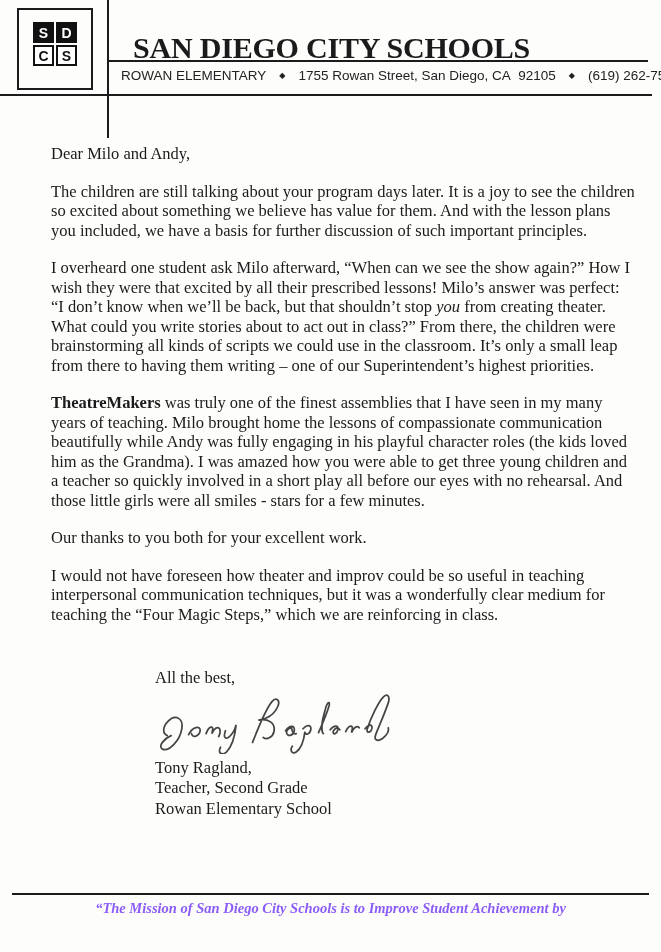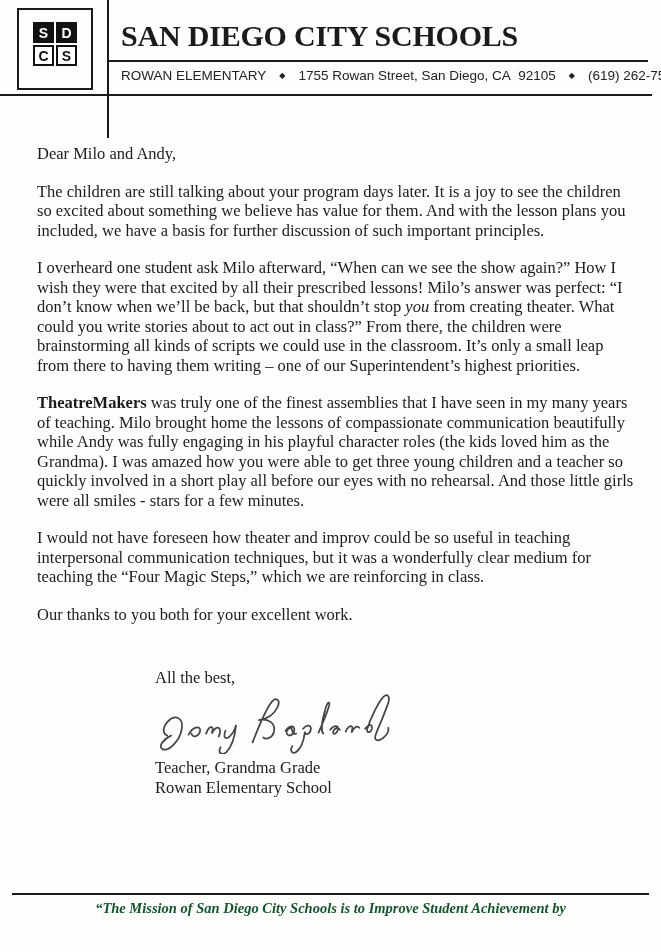--- a/index.html
+++ b/index.html
@@ -34,21 +34,21 @@
     font-weight:bold; font-size:14px; line-height:1;
   }
   .tile.dark  { background:#111; color:#fff; }
   .tile.light { background:#fff; color:#111; border:2px solid #111; }
 
   .vrule {
     position:absolute; left:107px; top:0;
     width:2px; height:138px; background:#1b1b1b;
   }
   .title {
-    position:absolute; left:121px; top:19px; margin:0;
+    position:absolute; left:121px; top:19px; margin:12px;
     font-size:30px; font-weight:bold; letter-spacing:-0.2px;
     white-space:nowrap;
   }
   .rule-under-title {
     position:absolute; left:107px; top:60px;
     width:541px; height:2px; background:#1b1b1b;
   }
   .addr {
     position:absolute; left:121px; top:68px;
     font-family:"Liberation Sans", sans-serif;
@@ -60,39 +60,39 @@
     width:652px; height:2px; background:#1b1b1b;
   }
 
   
   .letter-body {
     position:absolute; left:35px; top:144px;
     width:600px;
     font-size:16.5px; line-height:19.5px;
     text-align:left;
   }
-  .letter-body p { margin:0 0 18px 2px; }
+  .letter-body p { margin:0 0 18px 16px; }
   .letter-body em { font-style:italic; }
   .letter-body strong { font-weight:bold;font-family:Liberation Serif, serif; }
 
   .closing-block { margin-left:120px; margin-top:44px; }
   .closing-block p { margin:0; }
   .signature-svg { display:block; margin:2px 0 4px -8px; }
   .sig-line { line-height:20.5px; }
 
   
   .footer {
     position:absolute; left:0; top:893px;
     width:661px; text-align:center;
   }
   .frule { margin:0 auto; width:637px; height:2px; background:#1b1b1b; }
   .fline {
     margin:5px 0 0 0;
     font-style:italic; font-weight:bold;
-    font-size:14.5px; line-height:16px; color:#14532d;
+    font-size:14.5px; line-height:16px; color:#8b5cf6;
   }
 </style>
 </head>
 <body>
 
 <div class="page">
 
   <div class="logo-box">
     <div class="logo-grid">
       <span class="tile dark">S</span>
@@ -117,23 +117,23 @@
   <div class="letter-body">
 
     <p>Dear Milo and Andy,</p>
 
     <p>The children are still talking about your program days later.  It is a joy to see the children so excited about something we believe has value for them.  And with the lesson plans you included, we have a basis for further discussion of such important principles.</p>
 
     <p><span>I overheard one student ask Milo afterward, “When can we see the show again?”  How I wish they were that excited by all their prescribed lessons!  Milo’s answer was perfect: “I don’t know when we’ll be back, but that shouldn’t stop </span><em>you</em><span> from creating theater.  What could you write stories about to act out in class?”  From there, the children were brainstorming all kinds of scripts we could use in the classroom.  It’s only a small leap from there to having them writing – one of our Superintendent’s highest priorities.</span></p>
 
     <p><strong>TheatreMakers</strong><span> was truly one of the finest assemblies that I have seen in my many years of teaching.  Milo brought home the lessons of compassionate communication beautifully while Andy was fully engaging in his playful character roles (the kids loved him as the Grandma).  I was amazed how you were able to get three young children and a teacher so quickly involved in a short play all before our eyes with no rehearsal.  And those little girls were all smiles - stars for a few minutes.</span></p>
 
+    <p>Our thanks to you both for your excellent work.</p>
+
     <p>I would not have foreseen how theater and improv could be so useful in teaching interpersonal communication techniques, but it was a wonderfully clear medium for teaching the “Four Magic Steps,” which we are reinforcing in class.</p>
-
-    <p>Our thanks to you both for your excellent work.</p>
 
     <div class="closing-block">
       <p>All the best,</p>
 
       <svg class="signature-svg" role="img" width="248" height="64" viewBox="0 0 250 66" aria-label="Tony Ragland">
         <g fill="none" stroke="#454545" stroke-width="1.8" stroke-linecap="round">
 
           <path d="M22,47 C15,50 8,58 13,61 C20,64 31,52 33,40 C35,30 27,24 19,32 C13,38 13,45 18,47"></path>
 
           <path d="M40,46 C44,38 52,36 52,42 C51,48 44,50 43,45"></path>
@@ -144,21 +144,22 @@
 
           <path d="M140,42 C144,36 150,36 149,42 C148,47 142,49 141,44 C141,41 144,39 146,39 C147,43 148,46 151,45"></path>
           <path d="M158,40 C162,35 167,36 166,41 C165,46 160,47 160,43 C159,51 157,60 151,64 C147,67 144,62 147,58"></path>
           <path d="M174,44 C178,35 183,23 185,16 C186,11 183,12 181,20 C178,30 176,42 179,45"></path>
           <path d="M186,41 C190,36 195,36 194,41 C193,45 189,47 189,43 C191,39 194,38 196,41"></path>
           <path d="M202,43 C204,38 208,35 209,39 L208,44 C210,39 214,36 216,39"></path>
           <path d="M222,40 C226,35 230,35 229,40 C228,44 224,45 224,41 C228,28 236,12 241,7 C245,3 248,7 246,13 C242,25 236,38 233,46 C231,51 234,54 240,50 C244,47 247,43 246,39"></path>
         </g>
       </svg>
 
-      <p class="sig-line">Teacher, Grandma Grade</p>
+      <p class="sig-line">Tony Ragland,</p>
+      <p class="sig-line">Teacher, Second Grade</p>
       <p class="sig-line">Rowan Elementary School</p>
     </div>
   </div>
 
   <div class="footer">
     <div class="frule"></div>
     <p class="fline">“The Mission of San Diego City Schools is to Improve Student Achievement by</p>
   </div>
 
 </div>

